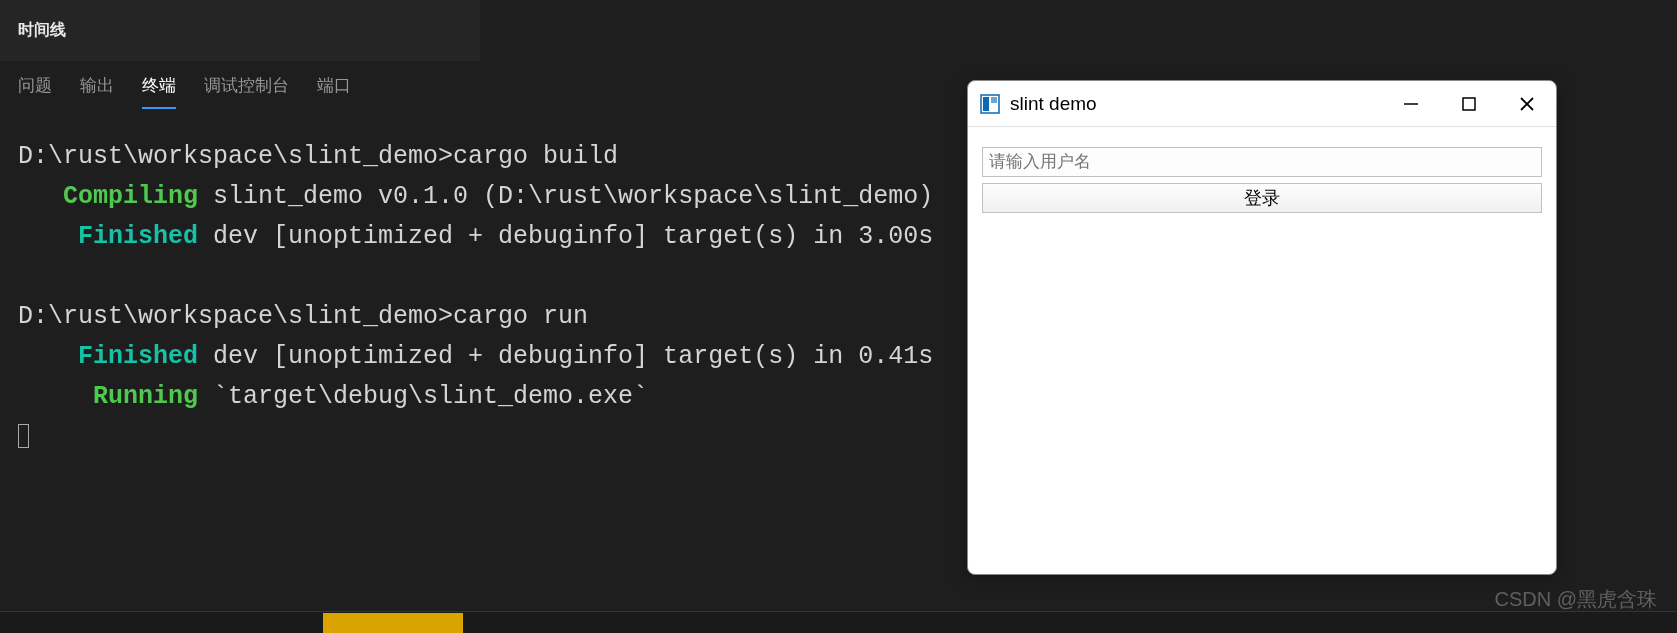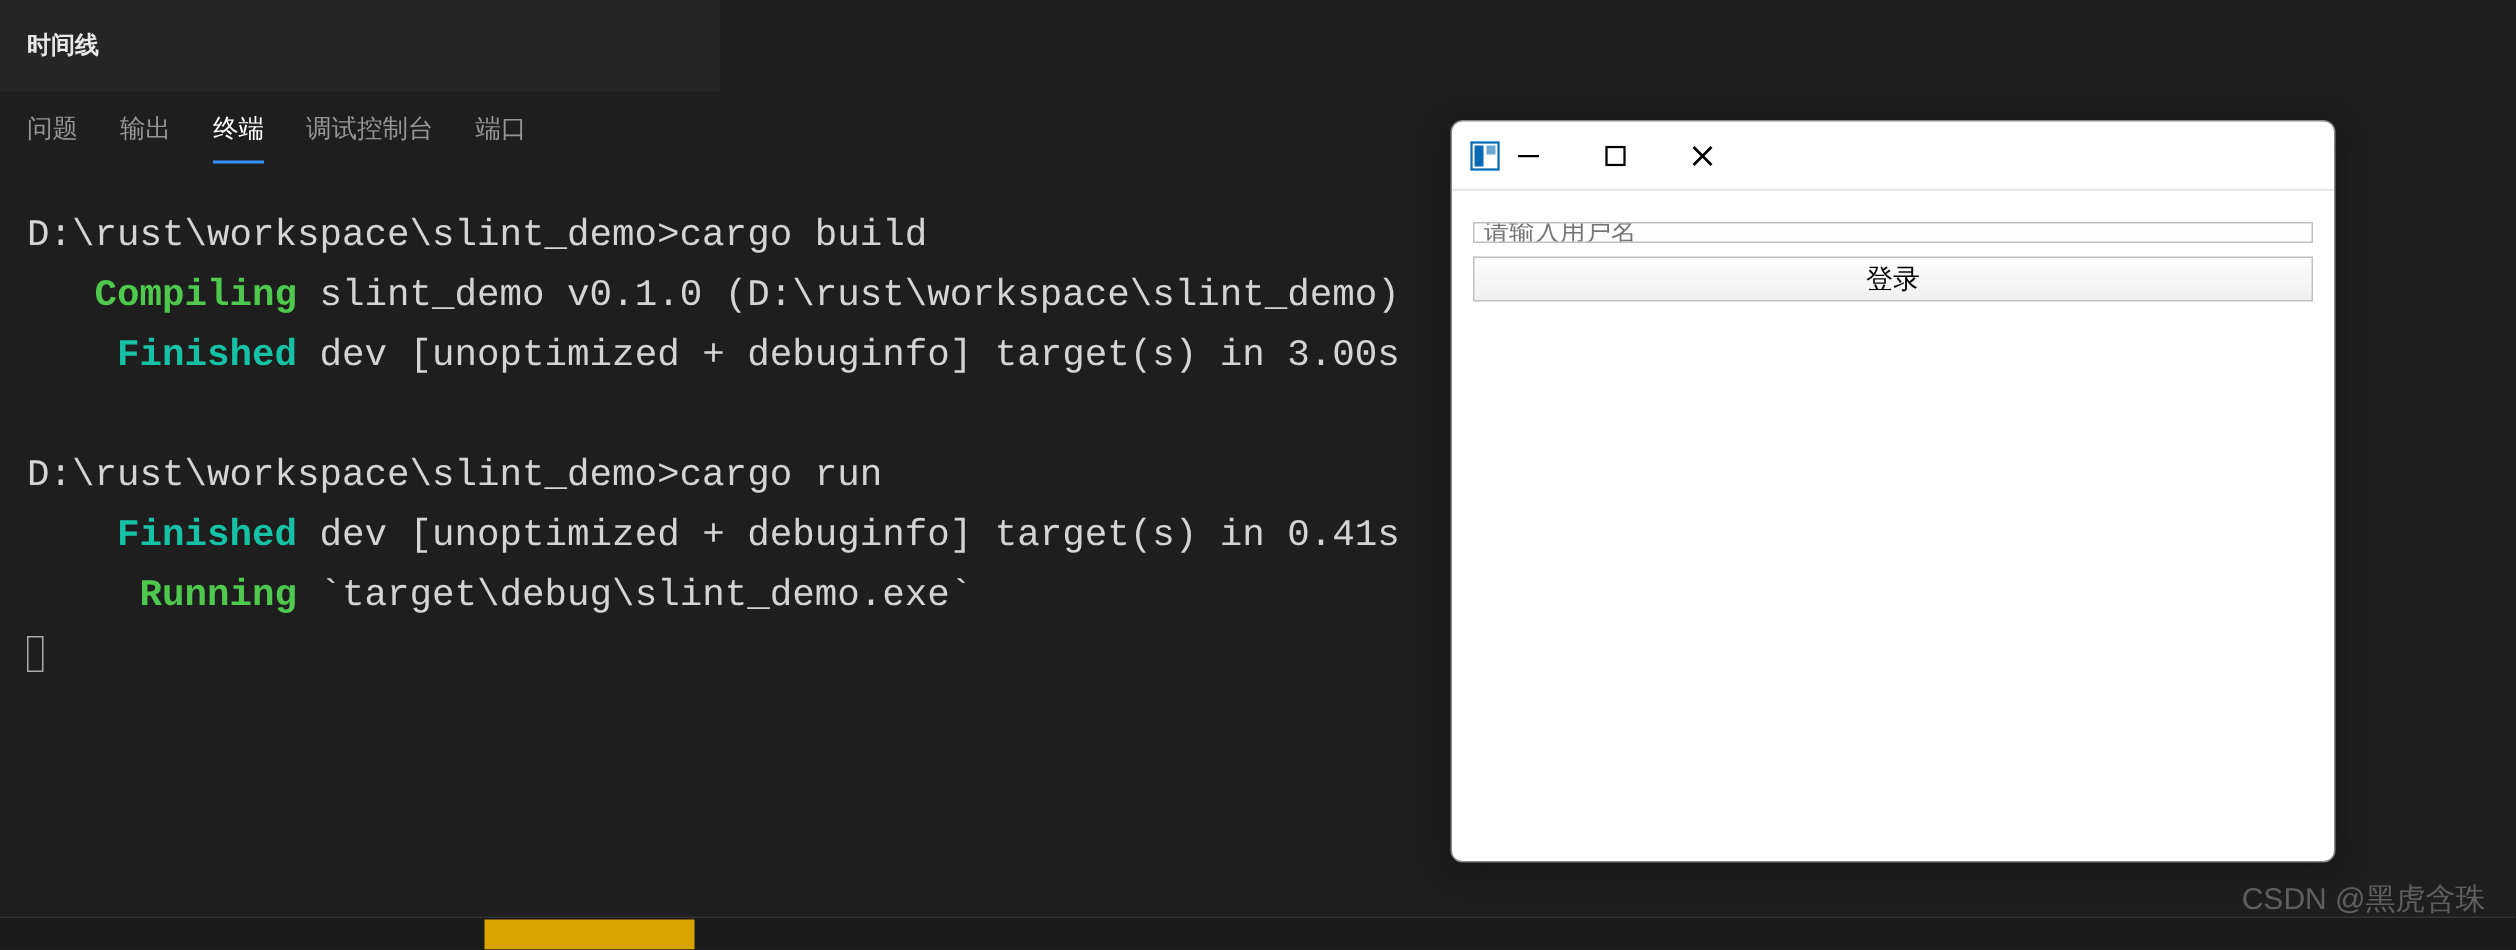--- a/index.html
+++ b/index.html
@@ -121,21 +121,21 @@
       padding: 20px 14px;
       color: #000;
     }
     .form-label {
       font-size: 20px;
       color: #000;
       margin-bottom: 4px;
     }
     .form-input {
       width: 100%;
-      height: 14px;
+      height: 30px;
       border: 1px solid #c0c0c0;
       background: #fdfdfd;
       font-size: 17px;
       padding: 2px 6px;
       color: #888;
       font-family: "Microsoft YaHei", sans-serif;
     }
     .form-button {
       width: 100%;
       height: 30px;
@@ -200,20 +200,21 @@
 
 <div class="app-window">
   <div class="titlebar">
     <span class="titlebar-icon">
       <svg viewBox="0 0 20 20">
           <rect x="1" y="1" width="18" height="18" fill="none" stroke="#0a6ab5" stroke-width="1.5"></rect>
           <rect x="3" y="3" width="6" height="14" fill="#0a6ab5"></rect>
           <rect x="11" y="3" width="6" height="6" fill="#0a6ab5" opacity="0.6"></rect>
         </svg>
     </span>
+    <div class="titlebar-title">slint demo</div>
     <div class="titlebar-controls">
       <div class="win-btn">
         <svg width="16" height="16" viewBox="0 0 16 16">
             <line x1="1" y1="8" x2="15" y2="8" stroke="#000" stroke-width="1.5"></line>
           </svg>
       </div>
       <div class="win-btn">
         <svg width="14" height="14" viewBox="0 0 14 14">
             <rect x="1" y="1" width="12" height="12" fill="none" stroke="#000" stroke-width="1.5"></rect>
           </svg>

